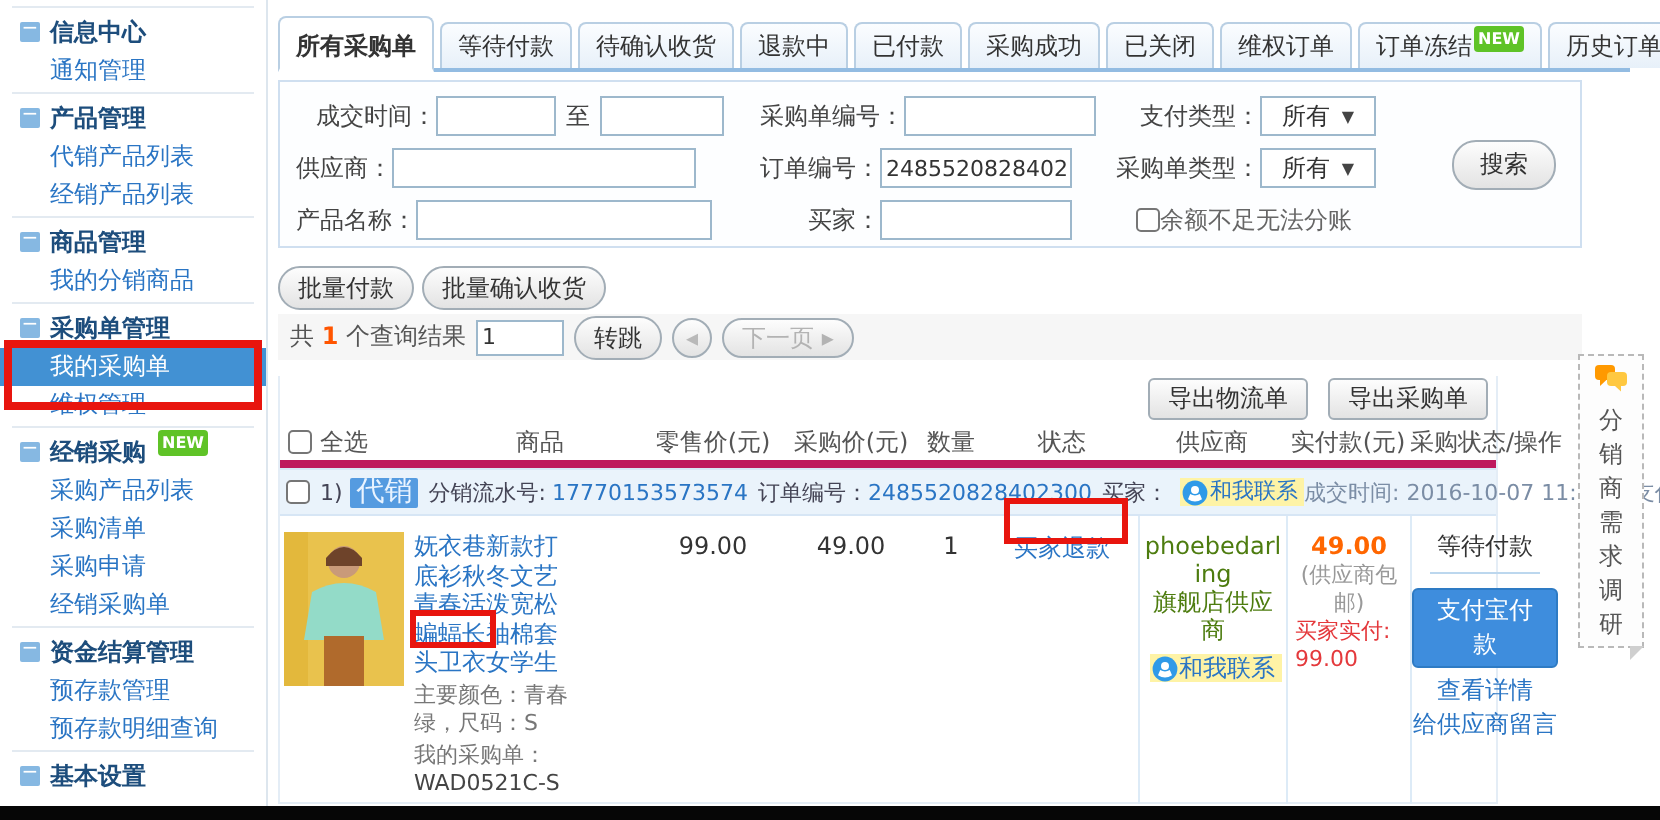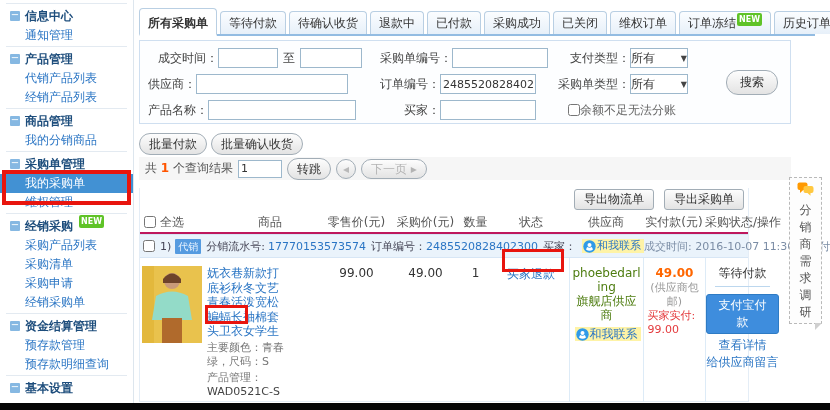--- a/index.html
+++ b/index.html
@@ -21,44 +21,44 @@
   .main{position:absolute;left:137px;top:0;width:690px;height:404px;}
   .tabs{position:absolute;top:8px;left:2px;width:676px;height:28px;border-bottom:2px solid #93bce2;display:flex;align-items:flex-end;gap:3px;}
   .tab{border:1px solid #b9cfe3;border-bottom:none;border-radius:4px 4px 0 0;background:linear-gradient(#fbfdff,#e7f0f9);padding:0 8px;line-height:22px;height:23px;color:#333;cursor:pointer;white-space:nowrap;}
   .tab.active{background:#fff;font-weight:bold;height:28px;line-height:28px;margin-bottom:-2px;border-bottom:2px solid #fff;}
 
   .filter-panel{position:absolute;top:40px;left:2px;width:652px;height:84px;border:1px solid #cfdff0;background:#fdfeff;}
   .frow{position:absolute;display:flex;align-items:center;height:22px;}
   .flabel{color:#444;white-space:nowrap;}
   .flabel.r{display:inline-block;text-align:right;}
   .fi{height:20px;border:1px solid #9db8cc;background:#fff;font-size:11px;padding:0 2px;font-family:inherit;color:#333;}
-  .sel{height:20px;width:58px;border:1px solid #9db8cc;background:#fff;display:flex;align-items:center;justify-content:space-between;padding:0 0;cursor:pointer;}
+  .sel{height:20px;width:58px;border:1px solid #9db8cc;background:#fff;display:flex;align-items:center;justify-content:space-between;padding:0 10px;cursor:pointer;}
   .sel-arr{font-size:8px;color:#444;}
   .cb{width:12px;height:12px;accent-color:#3e8ddd;margin:0;}
   .btn{display:inline-block;border:1px solid #a2adb6;border-radius:12px;background:linear-gradient(#fdfdfd,#e3e3e3);padding:0 9px;line-height:20px;height:22px;color:#333;cursor:pointer;white-space:nowrap;font-size:12px;}
   .search-btn{position:absolute;left:586px;top:29px;width:52px;height:25px;line-height:23px;text-align:center;}
 
   .batch-row{position:absolute;top:133px;left:2px;display:flex;gap:4px;}
   .page-row{position:absolute;top:157px;left:2px;width:652px;height:23px;background:#f6f6f6;display:flex;align-items:center;gap:5px;padding-left:6px;color:#555;}
   .count-num{color:#ff5500;font-weight:bold;}
   .jump-input{width:44px;height:18px;}
   .pg-prev{width:20px;height:20px;line-height:18px;padding:0;text-align:center;color:#b9b9b9;}
   .pg-next{height:20px;line-height:18px;color:#b3b3b3;}
 
   .result-panel{position:absolute;top:178px;left:2px;width:610px;height:214px;border:1px solid #e4edf6;border-top:none;background:#fff;margin-top:10px;}
   .export-row{height:24px;display:flex;justify-content:flex-end;gap:10px;padding:1px 4px 0 0;}
   .export-row .btn{height:21px;line-height:19px;border-radius:3px;}
   .cols{display:grid;grid-template-columns:180px 73px 65px 35px 76px 74px 62px 74px;}
-  .thead{height:22px;align-items:center;border-bottom:2px solid #be185d;color:#555;}
+  .thead{height:22px;align-items:center;border-bottom:4px solid #be185d;color:#555;}
   .th{text-align:center;white-space:nowrap;}
   .th-product{position:relative;display:flex;align-items:center;gap:4px;padding-left:4px;}
   .th-goods{position:absolute;left:118px;}
   .order-bar{height:24px;background:#eaf3fb;border-top:1px solid #d7e6f5;border-bottom:1px solid #d7e6f5;display:flex;align-items:center;font-size:11px;color:#445;padding:0 6px 0 3px;white-space:nowrap;}
   .ob-gap{margin-left:5px;}
-  .type-badge{background:#559be0;color:#eaf4ff;font-size:10px;line-height:13px;padding:1px 3px;border-radius:1px;margin-left:4px;}
+  .type-badge{background:#559be0;color:#eaf4ff;font-size:14px;line-height:13px;padding:1px 3px;border-radius:1px;margin-left:4px;}
   .num-link{color:#2a75c4;}
   .redact{display:inline-block;width:60px;height:14px;background:#e8241d;margin-left:4px;vertical-align:middle;}
   .contact-chip{display:inline-flex;align-items:center;background:#fef3a6;color:#2a75c4;line-height:14px;padding:0 3px 0 1px;margin-left:2px;cursor:pointer;}
   .ww-icon{width:13px;height:13px;flex:none;margin-right:1px;}
   .ob-right{margin-left:auto;color:#7b8da5;display:flex;gap:14px;}
 
   .order-row{height:144px;}
   .cell{padding-top:8px;text-align:center;}
   .cell-product{display:flex;text-align:left;padding:8px 0 0 2px;}
   .p-img{width:60px;height:77px;flex:none;cursor:pointer;}
@@ -294,21 +294,21 @@
             <rect width="60" height="77" fill="#e9c24d"></rect>
             <rect x="0" y="0" width="12" height="77" fill="#e3b83c"></rect>
             <circle cx="30" cy="15" r="8" fill="#c99a79"></circle>
             <path d="M21 13 q9-11 18 0 v4 h-18z" fill="#6e432a"></path>
             <path d="M14 30 q16-9 32 0 l4 24 h-40z" fill="#93dbc8"></path>
             <rect x="20" y="52" width="20" height="25" fill="#b06a2c"></rect>
           </svg>
           <div class="p-info">
             <div class="p-title">妩衣巷新款打底衫秋冬文艺青春活泼宽松蝙蝠长袖棉套头卫衣女学生</div>
             <div class="p-attr">主要颜色：青春绿，尺码：S</div>
-            <div class="p-attr">产品管理：</div>
+            <div class="p-attr">我的采购单：</div>
             <div class="p-code-val">WAD0521C-S</div>
           </div>
         </div>
         <div class="cell">99.00</div>
         <div class="cell">49.00</div>
         <div class="cell">1</div>
         <div class="cell">
           <span class="status-link">买家退款</span>
         </div>
         <div class="cell cell-supplier">

